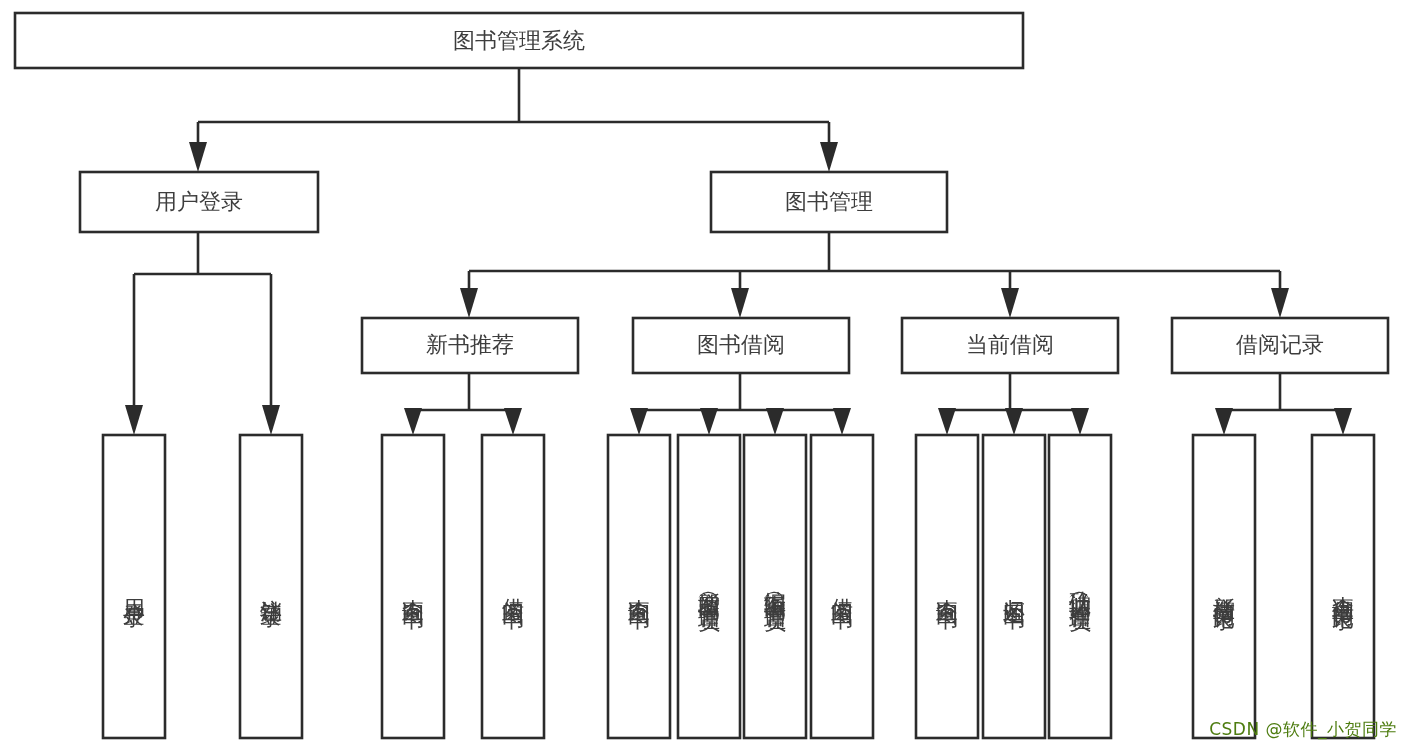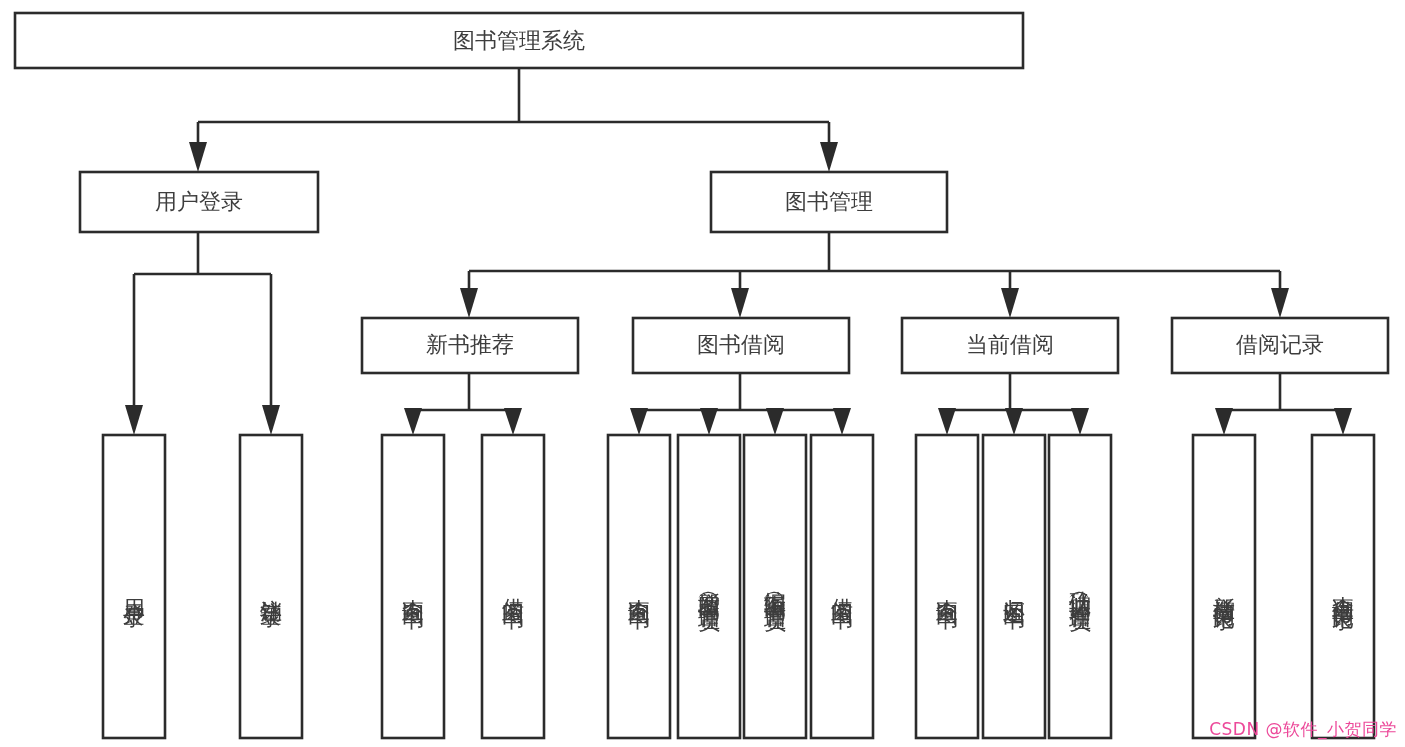--- a/index.html
+++ b/index.html
@@ -62,21 +62,21 @@
     line-height: 1;
     white-space: nowrap;
     pointer-events: none;
   }
   .watermark {
     position: absolute;
     right: 8px;
     bottom: 6px;
     font-family: "DejaVu Sans", "Liberation Sans", sans-serif;
     font-size: 17px;
-    color: #ec4899;
+    color: #4d7c0f;
     letter-spacing: 0.5px;
     white-space: nowrap;
   }
 </style>
 </head>
 <body>
 
 <div id="diagram-root">
 
   <svg id="tree-svg" viewBox="0 0 1405 747">

